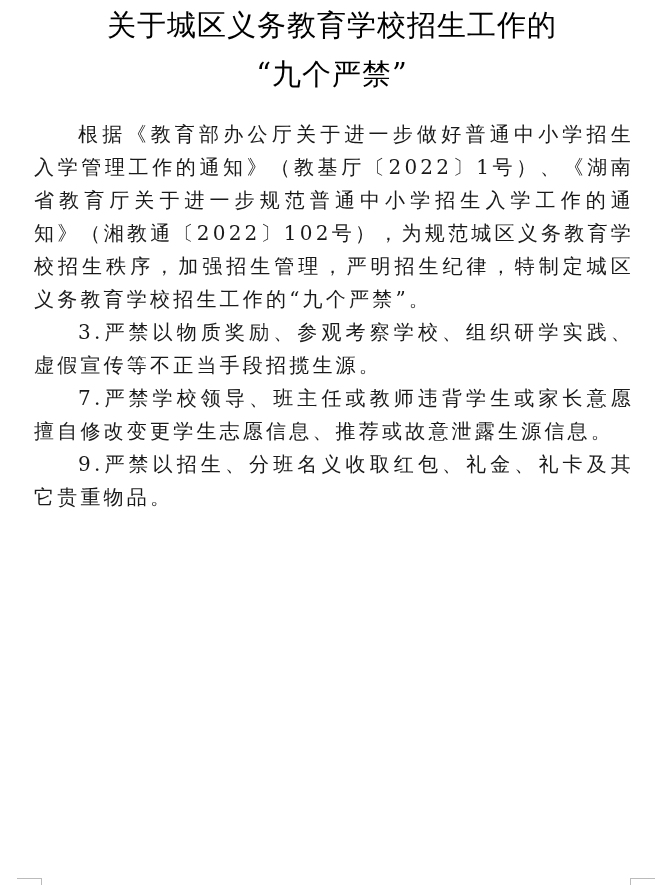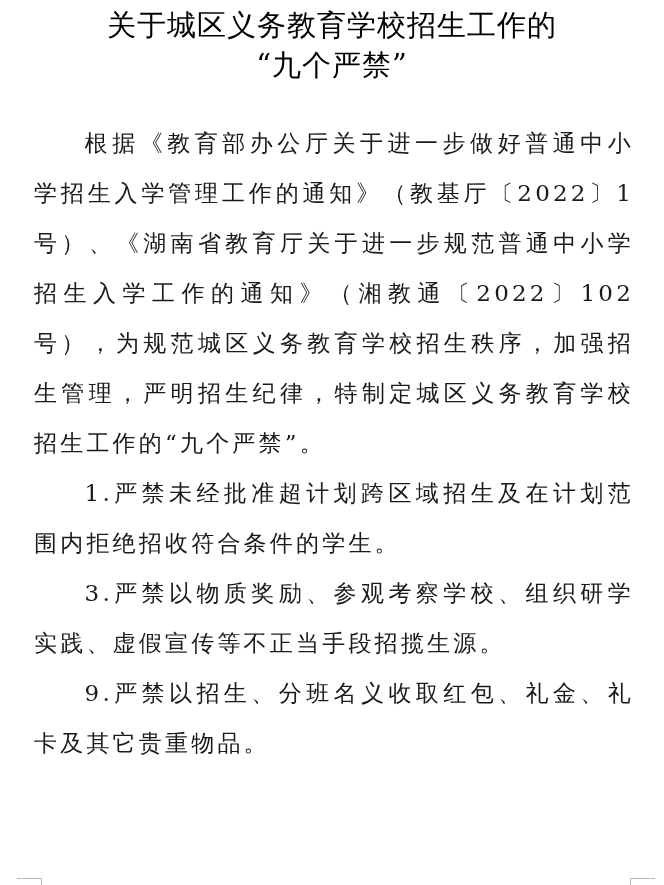--- a/index.html
+++ b/index.html
@@ -2,38 +2,38 @@
 <html><head>
 <meta charset="utf-8">
 <style>
   html, body { margin:0; padding:0; background:#ffffff; }
   body { width:664px; height:885px; overflow:hidden; position:relative;
          font-family:"DejaVu Serif", "Liberation Serif", serif; color:#1a1a1a; }
   .page { position:absolute; left:0; top:0; width:664px; height:885px; background:#fff; }
   .title { position:absolute; left:0; width:664px; text-align:center;
            font-size:29px; line-height:34px; color:#000; letter-spacing:1px; }
   .title1 { top:8px; }
-  .title2 { top:48px; }
+  .title2 { top:57px; }
   .body { position:absolute; left:34px; top:118px; width:600px; }
-  .para { font-size:23px; line-height:50px; margin:0; text-align:justify;
+  .para { font-size:20px; line-height:33px; margin:0; text-align:justify;
           text-align-last:left; letter-spacing:3.2px; text-indent:2.2em; word-break:break-all; }
   .mark { position:absolute; top:878px; height:7px; border-top:1px solid #bbb; }
   .mark-l { left:17px; width:24px; border-right:1px solid #bbb; }
   .mark-r { left:630px; width:24px; border-left:1px solid #bbb; }
 </style>
 </head>
 <body>
 
 <div class="page">
   <div class="title title1">关于城区义务教育学校招生工作的</div>
   <div class="title title2">“九个严禁”</div>
 
   <div class="body">
     <p class="para">根据《教育部办公厅关于进一步做好普通中小学招生入学管理工作的通知》（教基厅〔2022〕1号）、《湖南省教育厅关于进一步规范普通中小学招生入学工作的通知》（湘教通〔2022〕102号），为规范城区义务教育学校招生秩序，加强招生管理，严明招生纪律，特制定城区义务教育学校招生工作的“九个严禁”。</p>
-    <p class="para">1.严禁未经批准超计划跨区域招生及在计划范围内拒绝招收符合条件的学生。</p>
     <p class="para">3.严禁以物质奖励、参观考察学校、组织研学实践、虚假宣传等不正当手段招揽生源。</p>
+    <p class="para">7.严禁学校领导、班主任或教师违背学生或家长意愿擅自修改变更学生志愿信息、推荐或故意泄露生源信息。</p>
     <p class="para">9.严禁以招生、分班名义收取红包、礼金、礼卡及其它贵重物品。</p>
 
   </div>
 
   <div class="mark mark-l"></div>
   <div class="mark mark-r"></div>
 </div>
 
 </body></html>

